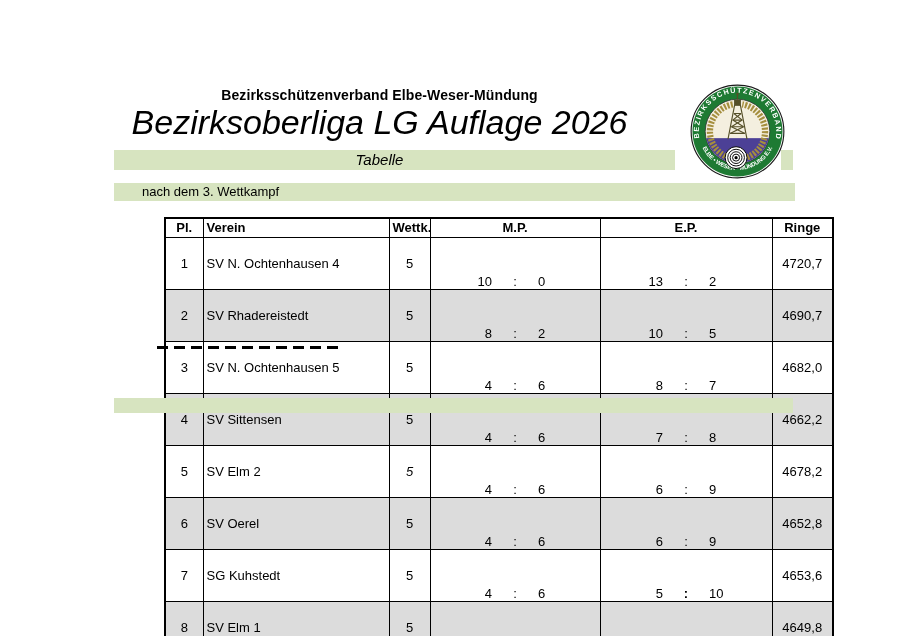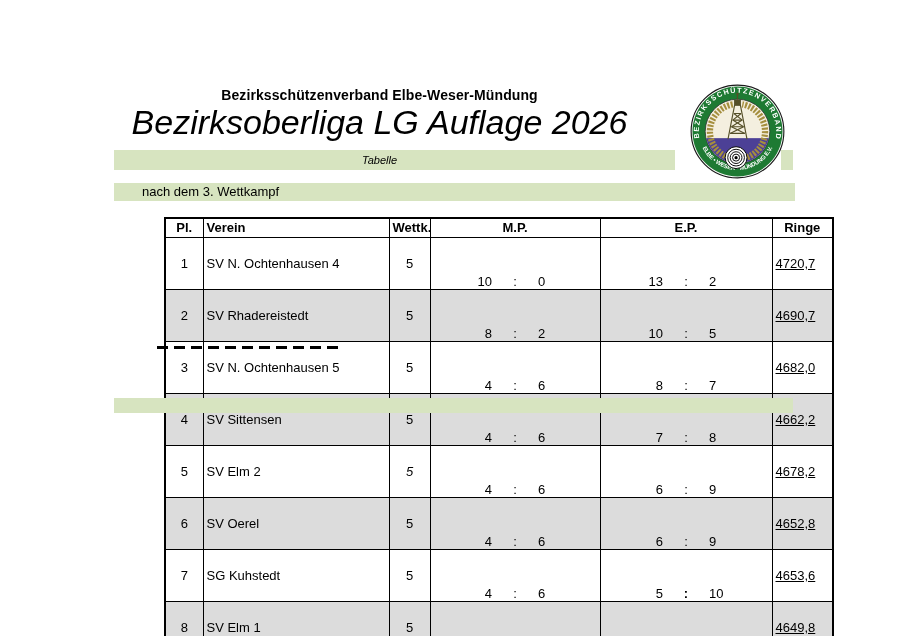--- a/index.html
+++ b/index.html
@@ -11,40 +11,40 @@
   .abs{position:absolute;}
 
   .assoc-line{left:114px;top:87px;width:531px;text-align:center;
     font-size:14px;font-weight:bold;letter-spacing:.1px;}
   .main-title{left:114px;top:102px;width:531px;text-align:center;
     font-size:34px;font-style:italic;font-weight:500;line-height:40px;}
 
   .band{background:var(--band);}
   .band-tabelle{left:114px;top:150px;width:679px;height:20px;}
   .band-tabelle .label{position:absolute;left:0;top:0;width:531px;height:20px;
-    text-align:center;font-size:11px;font-style:italic;line-height:20px;}
+    text-align:center;font-size:15px;font-style:italic;line-height:20px;}
   .band-status{left:114px;top:183px;width:681px;height:18px;}
   .band-status .label{display:block;padding-left:28px;font-size:13px;line-height:18px;}
   .band-bottom{left:114px;top:398px;width:679px;height:15px;}
 
   .logo-whitebox{left:675px;top:143px;width:106px;height:39px;background:#fff;}
   .badge{left:690px;top:84px;width:95px;height:95px;}
 
   .table-wrap{left:120px;top:217px;width:668px;padding-left:44px;}
   table.league{border-collapse:collapse;table-layout:fixed;width:668px;
     border:2px solid var(--tblborder);font-size:13px;}
   .league th,.league td{border:1px solid var(--tblborder);height:17.6px;
     padding:0 3px;overflow:hidden;white-space:nowrap;vertical-align:middle;}
   .league th{font-weight:bold;background:#fff;}
   tr.alt td{background:var(--rowalt);}
   .h-pl,.h-wettk,.h-mp,.h-ep,.h-ringe{text-align:center;}
   .h-verein{text-align:left;}
   .c-pl,.c-wettk{text-align:center;}
   .c-verein{text-align:left;margin-left:12px;}
-  .c-ringe{text-align:left;padding-right:5px;text-decoration:underline;}
+  .c-ringe{text-align:center;padding-right:5px;}
   .c-score{padding:0;}
   .score{display:flex;width:100%;align-items:center;margin-top:36px;}
   .sa{flex:1;text-align:right;padding-right:16px;}
   .sc{width:14px;text-align:center;}
   .sb{flex:1;text-align:left;padding-left:16px;}
   .ital{font-style:italic;}
   .boldc{font-weight:bold;}
 
   .dash-overlay{position:absolute;left:37px;top:129px;width:182px;height:3px;
     background:repeating-linear-gradient(90deg,#000 0 11px,transparent 11px 17px);}

